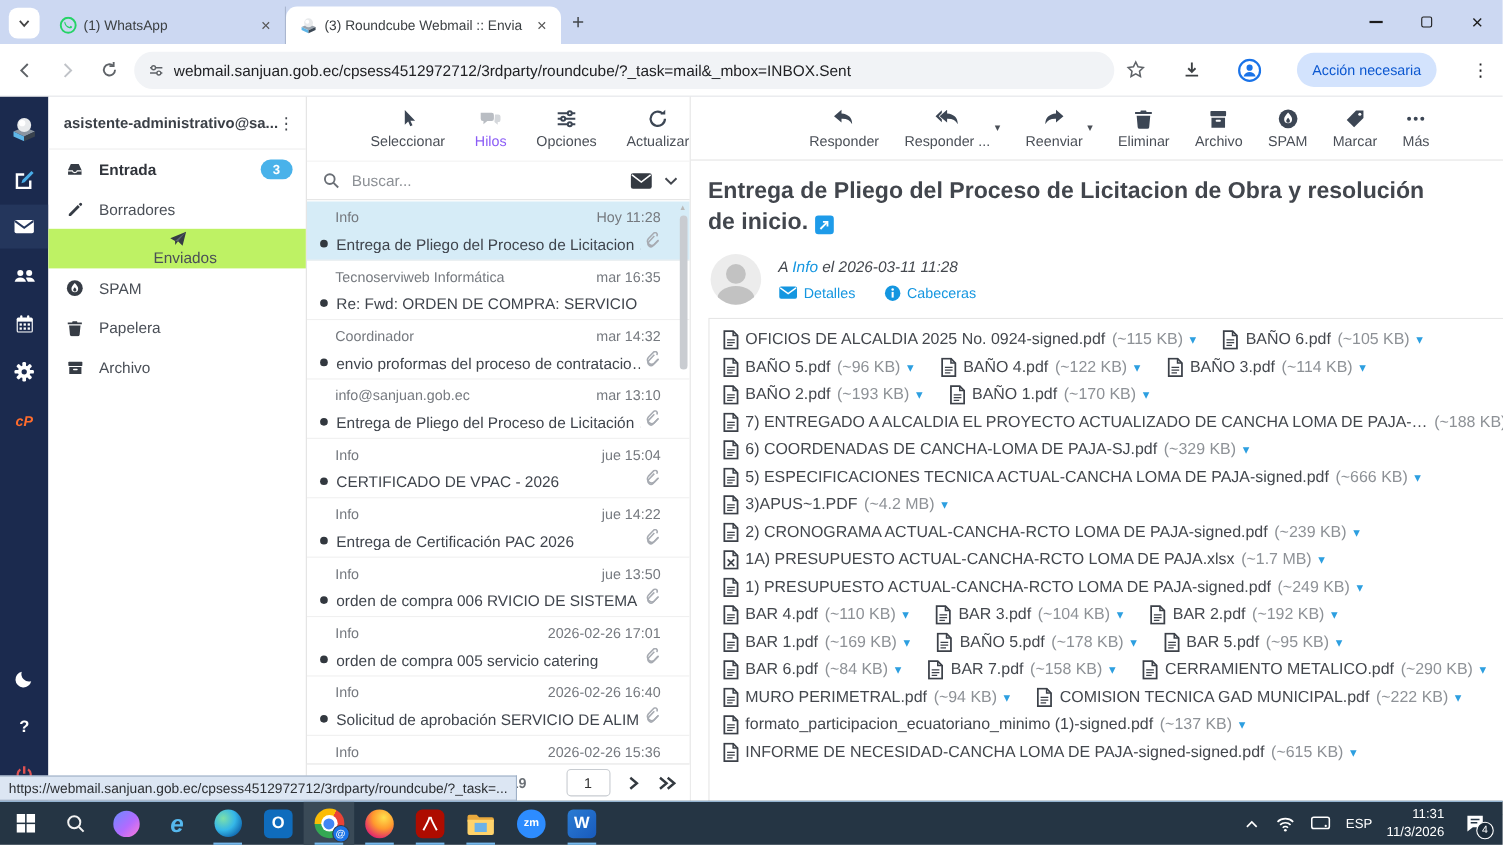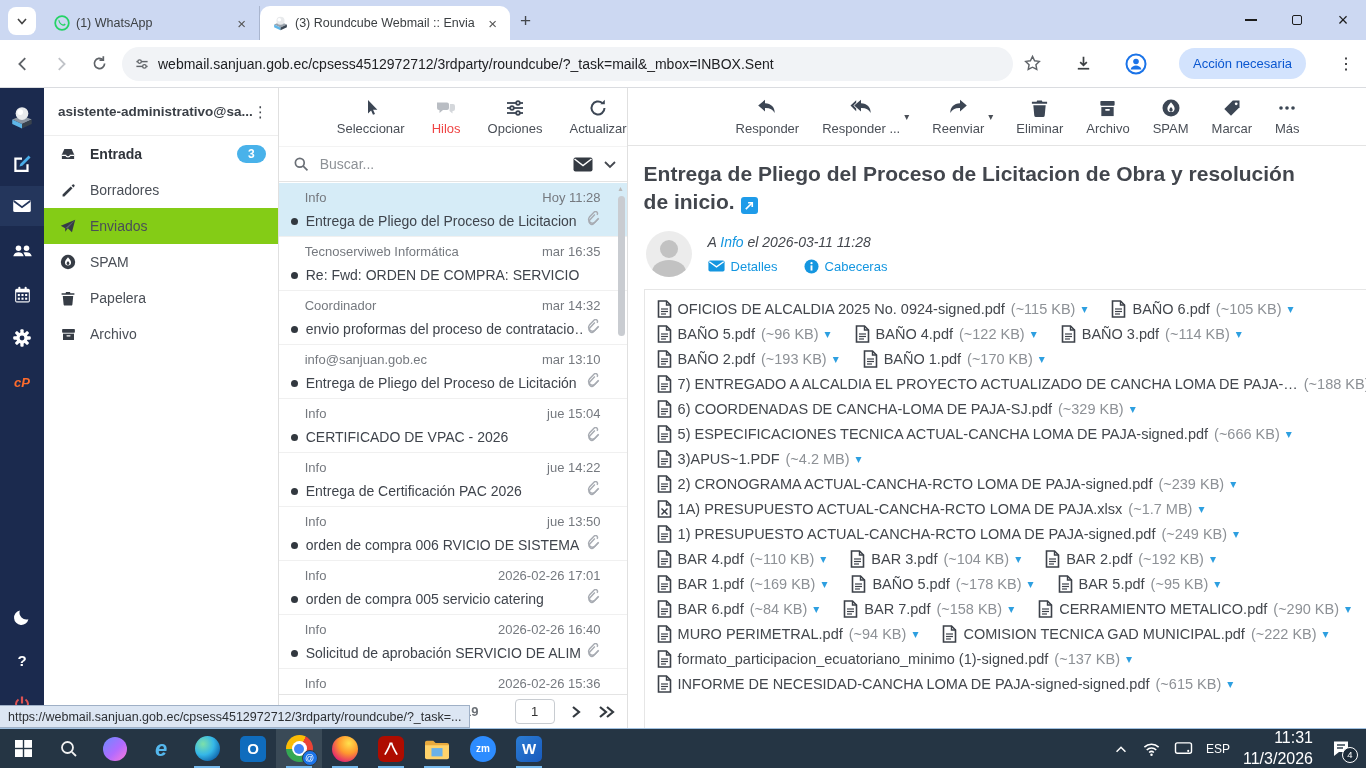--- a/index.html
+++ b/index.html
@@ -40,28 +40,28 @@
   .help-q { color:#fff; font-weight:bold; font-size:15px; }
 
   
   .folders { width:241px; border-right:1px solid #e0e0e0; background:#fff; }
   .acct { height:48px; display:flex; align-items:center; padding:0 10px 0 14px; border-bottom:1px solid #eee; }
   .acct .aname { font-size:13.5px; font-weight:bold; color:#3a3f46; flex:1; white-space:nowrap; overflow:hidden; }
   .acct .dots { font-size:15px; color:#44484f; }
   .folder { height:36px; display:flex; align-items:center; padding-left:15px; font-size:14px; color:#4a4f57; }
   .folder .fic { width:18px; margin-right:13px; display:flex; justify-content:center; }
   .folder.first { font-weight:bold; color:#30343b; }
-  .folder.selected { background:#84cc16; }
+  .folder.selected { background:#bef264;flex-direction:column; }
   .badge { margin-left:auto; margin-right:12px; background:#49b2ea; color:#fff; font-size:12px; font-weight:bold; border-radius:9px; padding:2px 11px; }
 
   
   .listcol { width:360px; border-right:1px solid #e0e0e0; position:relative; background:#fff; }
   .ltoolbar { height:58px; display:flex; align-items:center; padding-left:58px; gap:27px; }
   .tbtn { display:flex; flex-direction:column; align-items:center; gap:3px; font-size:13px; color:#4a4f57; }
-  .tbtn.disabled { color:#ef4444; }
+  .tbtn.disabled { color:#8b5cf6; }
   .searchrow { height:36px; border-bottom:1px solid #e4e4e4; border-top:1px solid #f3f3f3; display:flex; align-items:center; padding:0 10px 0 14px; }
   .searchrow input { border:none; outline:none; font-size:14px; color:#333; flex:1; margin-left:10px; background:transparent; }
   .searchrow input::placeholder { color:#8d9196; }
   .mlist { position:absolute; top:95px; bottom:34px; left:0; right:0; overflow:hidden; }
   .mrow { height:54px; padding:7px 26px 0 12px; border-bottom:1px solid #f0f0f0; position:relative; }
   .mrow.sel { background:#d6ecf7; }
   .mline1 { display:flex; font-size:13px; color:#75797f; padding-left:14px; }
   .mline1 .mdate { margin-left:auto; }
   .mline2 { display:flex; align-items:center; margin-top:6px; }
   .mdot { width:7px; height:7px; border-radius:50%; background:#32383f; margin-right:8px; flex:none; }
@@ -101,21 +101,21 @@
   
   .statusbar { position:absolute; left:0; bottom:40px; height:23px; background:#dce6f3; border:1px solid #9fb0c6; border-left:none; display:flex; align-items:center; padding:0 8px; font-size:12.5px; color:#2c2f33; z-index:60; }
 
   
   .taskbar { position:absolute; left:0; bottom:0; width:1366px; height:40px; background:#253544; border-top:1px solid #9fc0e0; display:flex; align-items:stretch; z-index:50; }
   .titem { width:46px; display:flex; align-items:center; justify-content:center; position:relative; }
   .titem.running::after { content:""; position:absolute; bottom:0; left:10px; right:10px; height:2.5px; background:#76b9ed; }
   .titem.activeapp { background:#3a4a57; }
   .appsq { width:26px; height:26px; border-radius:5px; display:flex; align-items:center; justify-content:center; color:#fff; font-weight:bold; }
   .tray { margin-left:auto; display:flex; align-items:center; gap:13px; padding-right:10px; color:#fff; }
-  .clock { text-align:right; font-size:16px; line-height:1.3; }
+  .clock { text-align:right; font-size:12px; line-height:1.3; }
   .notif { position:relative; width:30px; height:30px; display:flex; align-items:center; justify-content:center; }
   .nbadge { position:absolute; right:-2px; bottom:1px; width:16px; height:16px; background:#1b2a38; border:1.5px solid #fff; border-radius:50%; color:#fff; font-size:9.5px; display:flex; align-items:center; justify-content:center; }
 
   .chrome-ic { width:27px; height:27px; border-radius:50%; background:conic-gradient(from 150deg,#34a853 0 33%,#fbbc05 33% 66%,#ea4335 66% 100%); position:relative; }
   .chrome-ic .ring { position:absolute; left:6px; top:6px; width:15px; height:15px; border-radius:50%; background:#fff; }
   .chrome-ic .core { position:absolute; left:8.5px; top:8.5px; width:10px; height:10px; border-radius:50%; background:#4285f4; }
   .chrome-ic .pbadge { position:absolute; right:-5px; bottom:-4px; width:16px; height:16px; border-radius:50%; background:#1a73e8; border:1.5px solid #2f3b47; color:#fff; font-size:9px; display:flex; align-items:center; justify-content:center; }
 </style>
 </head>
 <body>

